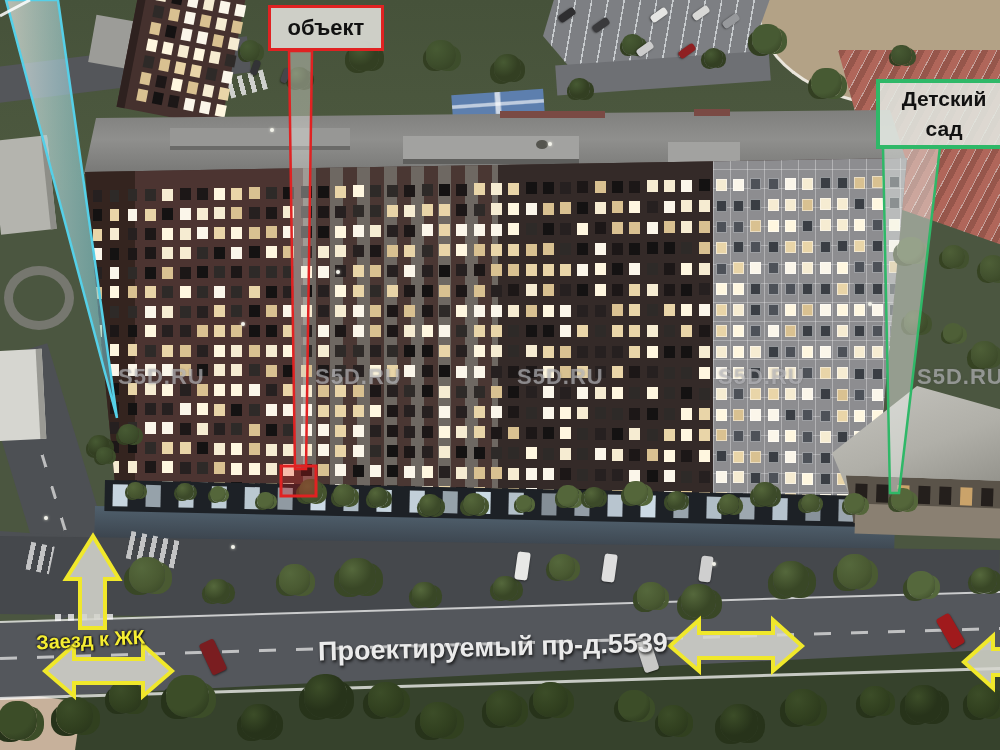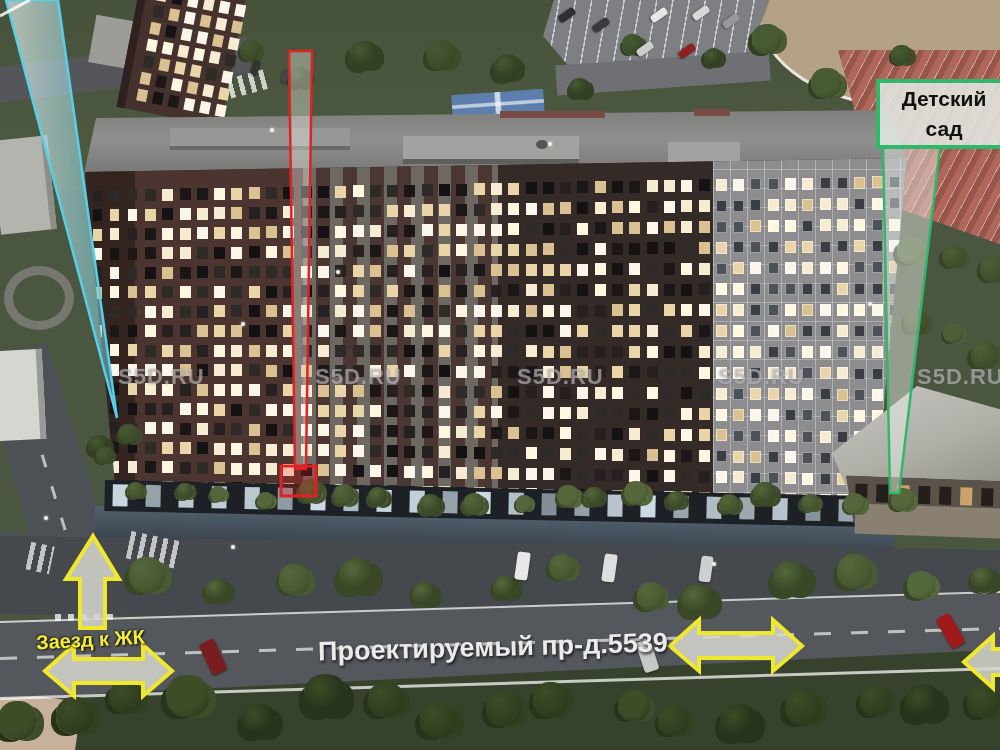--- a/index.html
+++ b/index.html
@@ -1108,20 +1108,23 @@
     <line x1="0" y1="16" x2="30" y2="0" stroke="rgba(255,255,255,0.85)" stroke-width="3"></line>
     <polygon points="289,51 312,51 306,469 295,469" fill="rgba(238,238,235,0.38)" stroke="#e02222" stroke-width="2.5"></polygon>
     <rect x="281" y="466" width="35" height="30" fill="rgba(226,34,34,0.28)" stroke="#e02222" stroke-width="3"></rect>
     <polygon points="883,147 940,147 899,493 890,493" fill="rgba(240,245,240,0.45)" stroke="#2fb868" stroke-width="2.5"></polygon>
     <polygon points="93,536 119,579 105,579 105,628 80,628 80,579 66,579" fill="rgba(212,212,204,0.88)" stroke="#f0e82b" stroke-width="4"></polygon>
     <polygon points="45,671 74,645 74,659 143,659 143,645 172,671 143,696 143,683 74,683 74,696" fill="rgba(212,212,204,0.88)" stroke="#f0e82b" stroke-width="4"></polygon>
     <polygon points="670,646 699,620 699,633 773,633 773,620 802,646 773,671 773,658 699,658 699,671" fill="rgba(215,215,208,0.85)" stroke="#f0e82b" stroke-width="4"></polygon>
     <polygon points="964,662 993,636 993,649 1004,649 1004,675 993,675 993,688" fill="rgba(215,215,208,0.85)" stroke="#f0e82b" stroke-width="4"></polygon>
   </svg>
 
+  <div id="object-label" class="callout-label">
+    <span>объект</span>
+  </div>
   <div id="kg-label" class="callout-label">
     <span>
       <span style="position:static;display:block">Детский</span>
       <span style="position:static;display:block">сад</span>
     </span>
   </div>
   <div id="entrance-text">Заезд к ЖК</div>
   <div id="road-text">Проектируемый пр-д.5539</div>
 
 </div>

